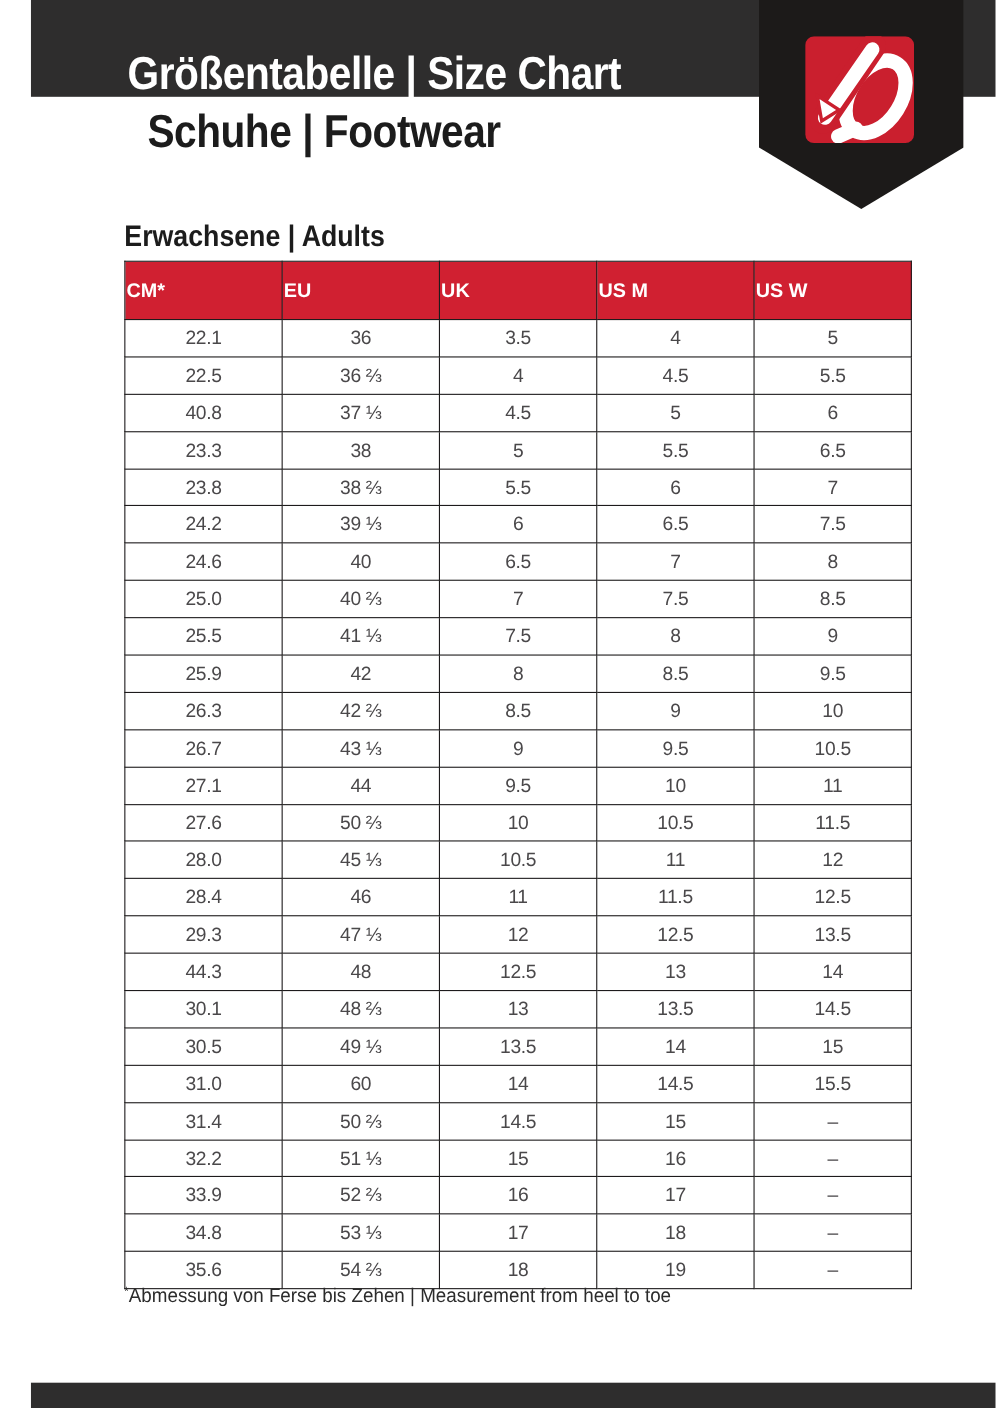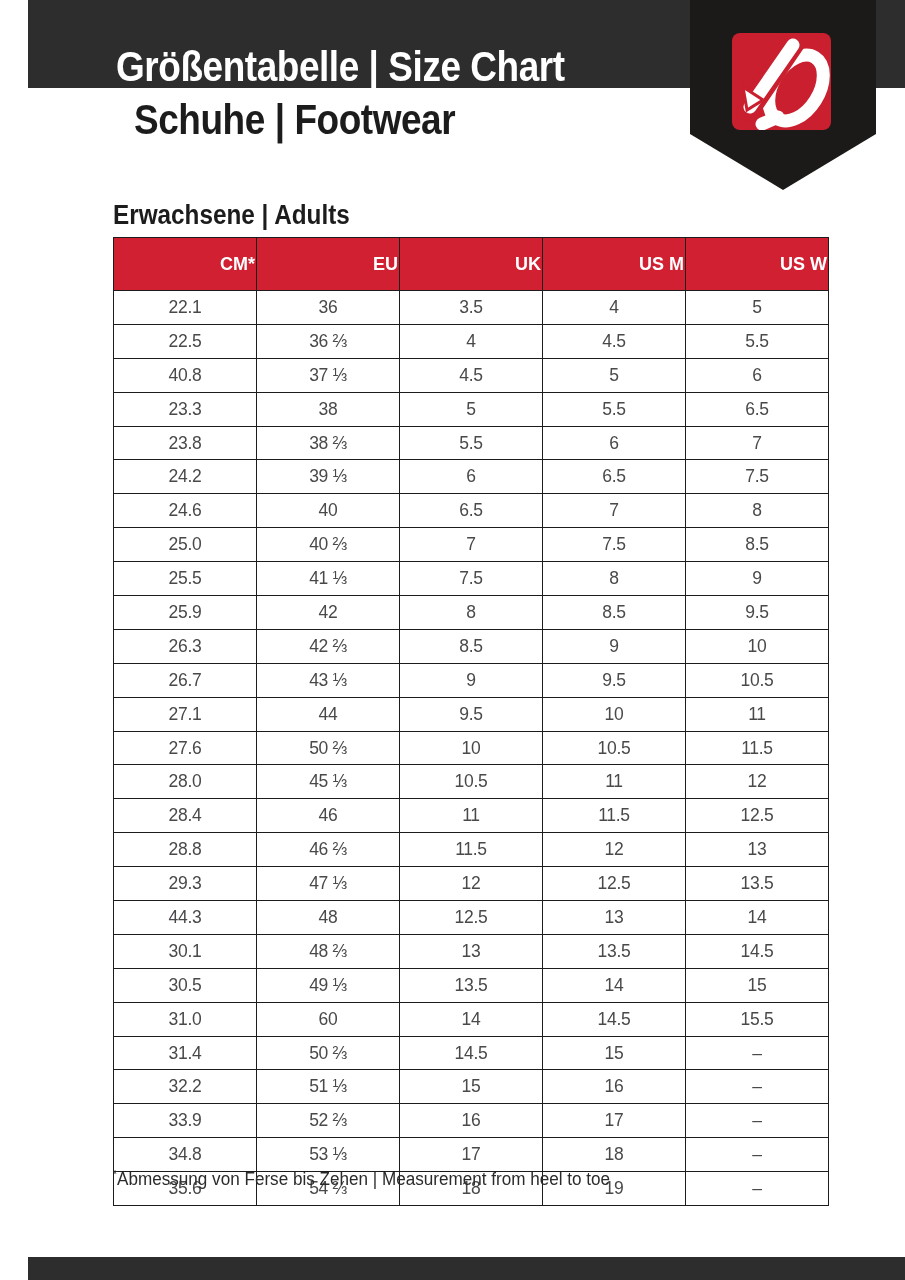--- a/index.html
+++ b/index.html
@@ -42,21 +42,21 @@
   }
   
   table.size-table{
     position:absolute;left:85px;top:237px;
     width:716px;
     border-collapse:collapse;table-layout:fixed;
   }
   table.size-table th{
     background:#d02031;color:#ffffff;
     height:50px;font-size:18px;font-weight:bold;
-    text-align:right;vertical-align:middle;
+    text-align:left;vertical-align:middle;
     border:1.5px solid #1d1b1c;
   }
   table.size-table td{
     height:30.9px;font-size:17.5px;color:#4a484a;
     text-align:center;vertical-align:middle;
     border:1.5px solid #1d1b1c;
     background:#ffffff;
     letter-spacing:-0.3px;
   }
   
@@ -219,27 +219,20 @@
           <td>12</td>
         </tr>
         <tr>
           <td>28.4</td>
           <td>46</td>
           <td>11</td>
           <td>11.5</td>
           <td>12.5</td>
         </tr>
         <tr>
-          <td>28.8</td>
-          <td>46 ⅔</td>
-          <td>11.5</td>
-          <td>12</td>
-          <td>13</td>
-        </tr>
-        <tr>
           <td>29.3</td>
           <td>47 ⅓</td>
           <td>12</td>
           <td>12.5</td>
           <td>13.5</td>
         </tr>
         <tr>
           <td>44.3</td>
           <td>48</td>
           <td>12.5</td>

